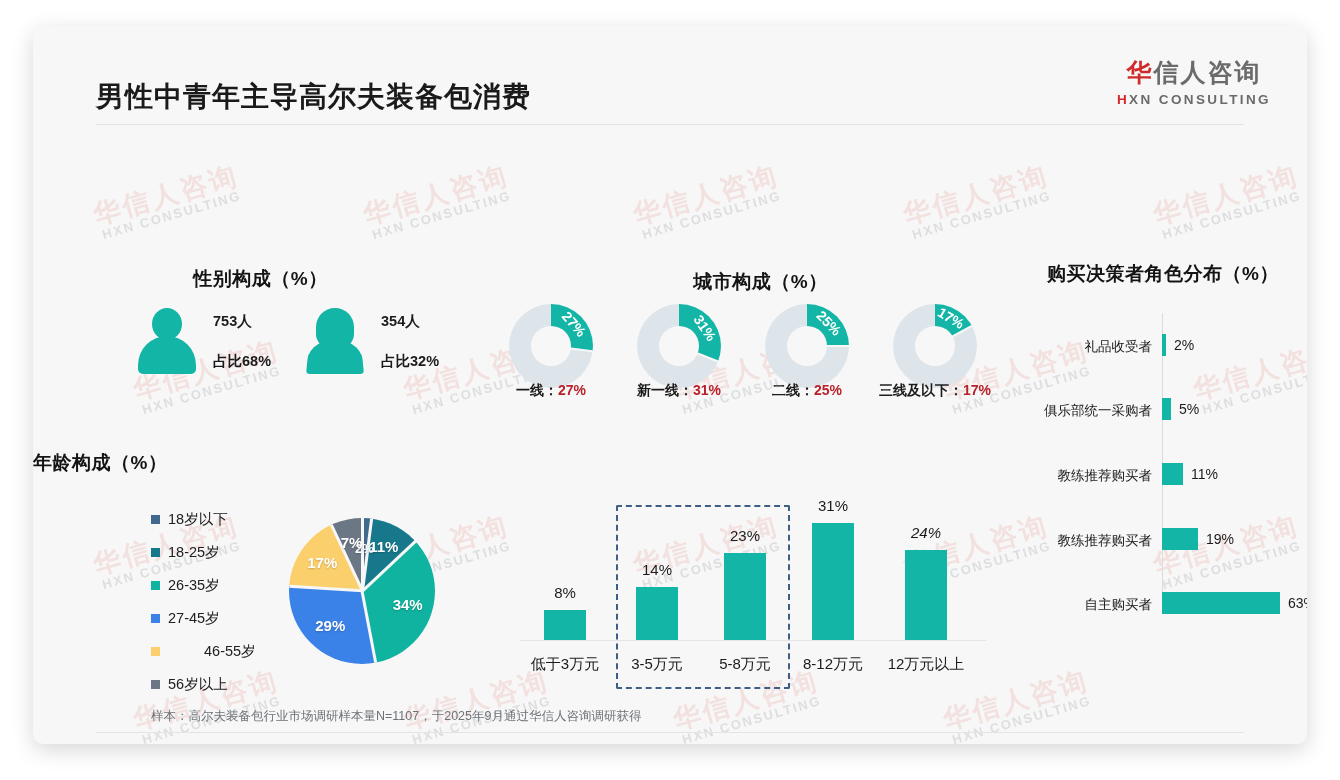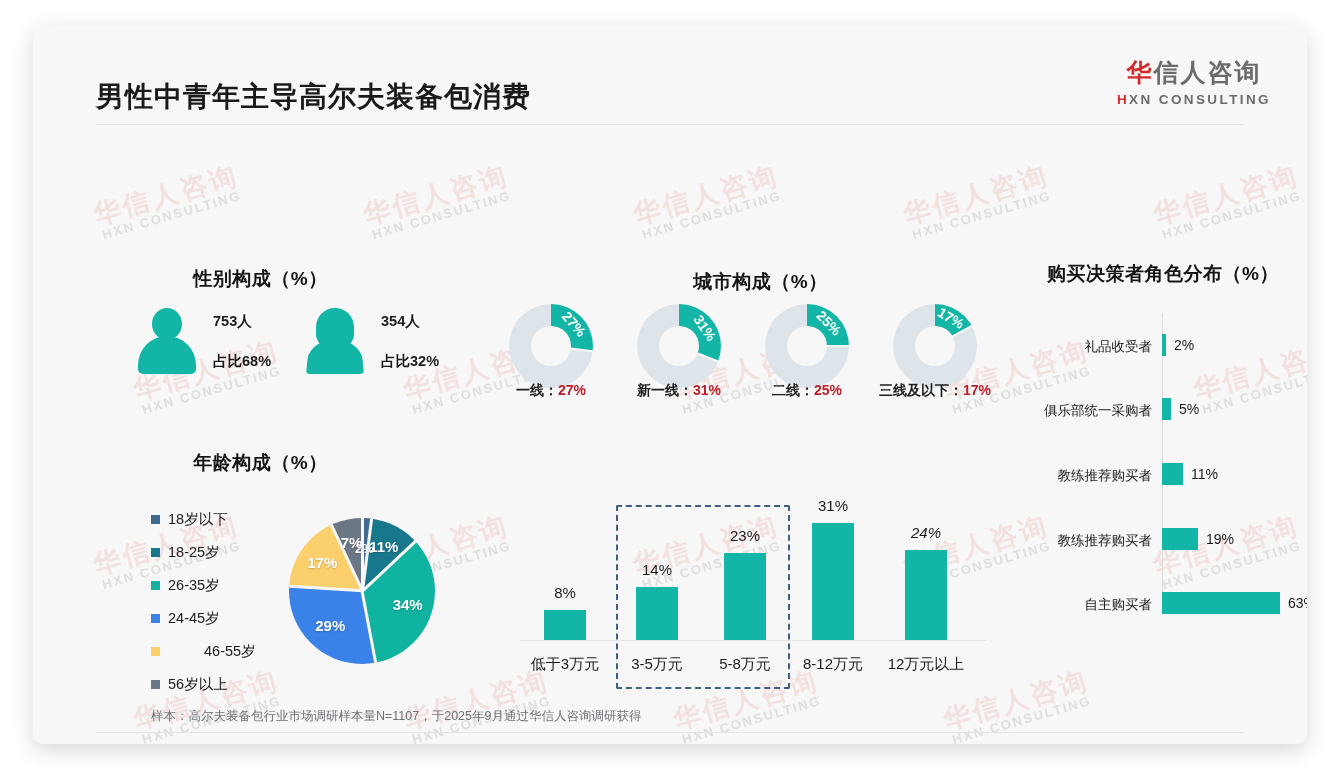--- a/index.html
+++ b/index.html
@@ -33,21 +33,21 @@
   .sec-title{position:absolute;font-size:19px;font-weight:700;color:#141414;letter-spacing:.5px;}
 
   
   #gender-title{left:0;top:240px;width:455px;text-align:center;}
   .person{position:absolute;}
   .p-head{position:absolute;background:#13b5a6;border-radius:50%;}
   .p-body{position:absolute;background:#13b5a6;}
   .gtxt{position:absolute;font-size:14.5px;font-weight:700;color:#1b1b1b;}
 
   
-  #age-title{left:0;top:424px;width:455px;text-align:center;}
+  #age-title{left:0;top:424px;width:455px;text-align:left;}
   #pie{position:absolute;left:256px;top:492px;width:146px;height:146px;border-radius:50%;}
   .pie-lbl{position:absolute;color:#fff;font-weight:700;font-size:15px;
            text-shadow:0 1px 2px rgba(0,0,0,.22);}
   .leg{position:absolute;display:flex;align-items:center;gap:8px;font-size:14.5px;color:#202020;}
   .leg .sw{width:9px;height:9px;display:inline-block;}
 
   
   #city-title{left:455px;top:243px;width:545px;text-align:center;}
   .donut{position:absolute;width:84px;height:84px;border-radius:50%;}
   .donut .hole{position:absolute;left:22px;top:22px;width:40px;height:40px;
@@ -213,21 +213,21 @@
       <div class="leg" style="left: 118px; top: 517px;">
         <span class="sw" style="background: rgb(23, 120, 140);"></span>
         <span>18-25岁</span>
       </div>
       <div class="leg" style="left: 118px; top: 550px;">
         <span class="sw" style="background: rgb(16, 179, 159);"></span>
         <span>26-35岁</span>
       </div>
       <div class="leg" style="left: 118px; top: 583px;">
         <span class="sw" style="background: rgb(59, 130, 232);"></span>
-        <span>24-45岁</span>
+        <span>27-45岁</span>
       </div>
       <div class="leg" style="left: 118px; top: 616px; gap: 44px;">
         <span class="sw" style="background: rgb(251, 207, 107);"></span>
         <span>46-55岁</span>
       </div>
       <div class="leg" style="left: 118px; top: 649px;">
         <span class="sw" style="background: rgb(107, 119, 133);"></span>
         <span>56岁以上</span>
       </div>
     </div>

